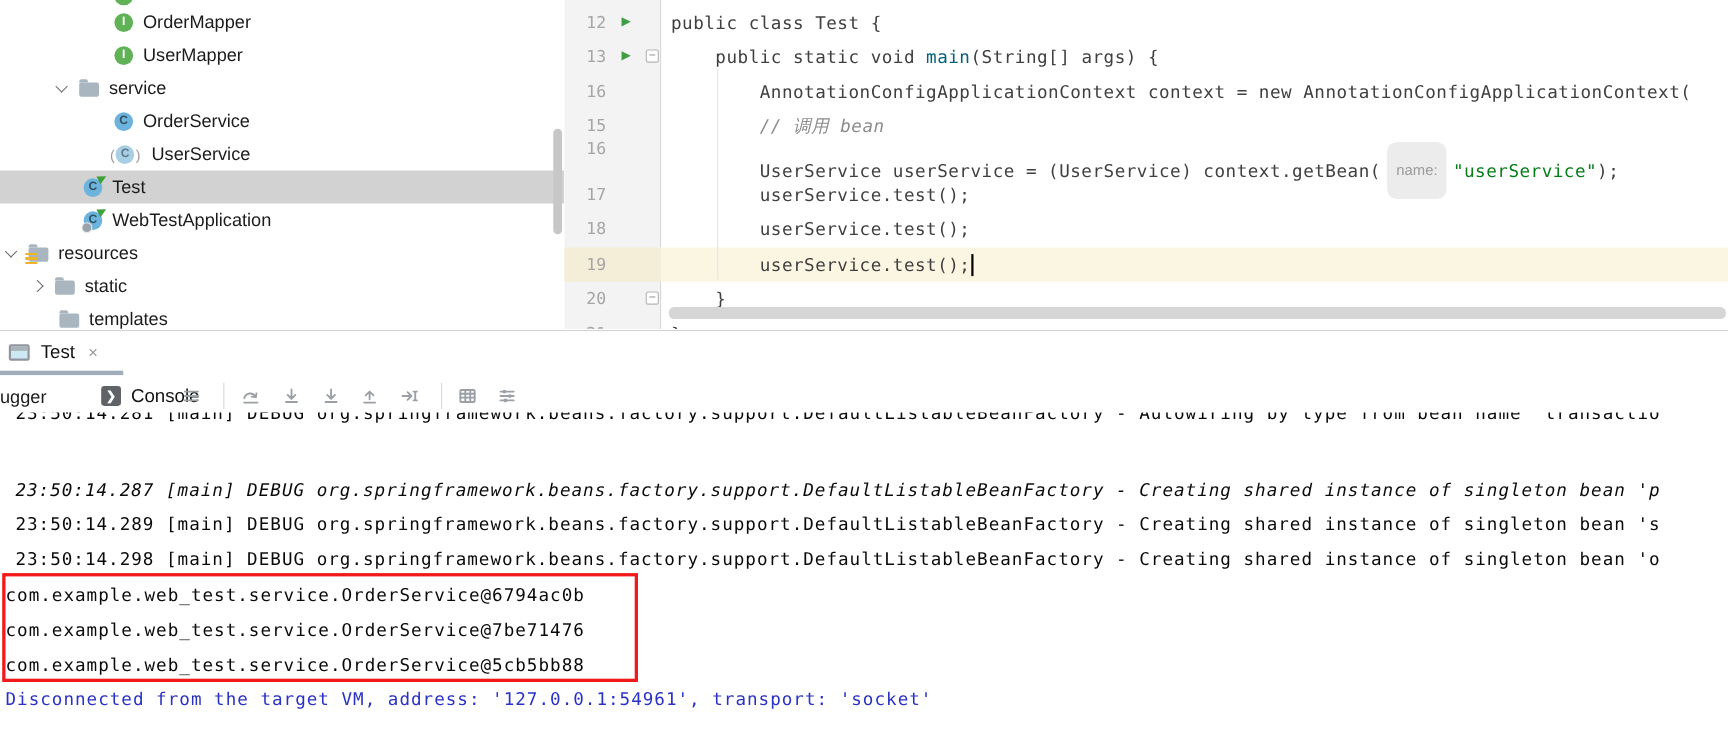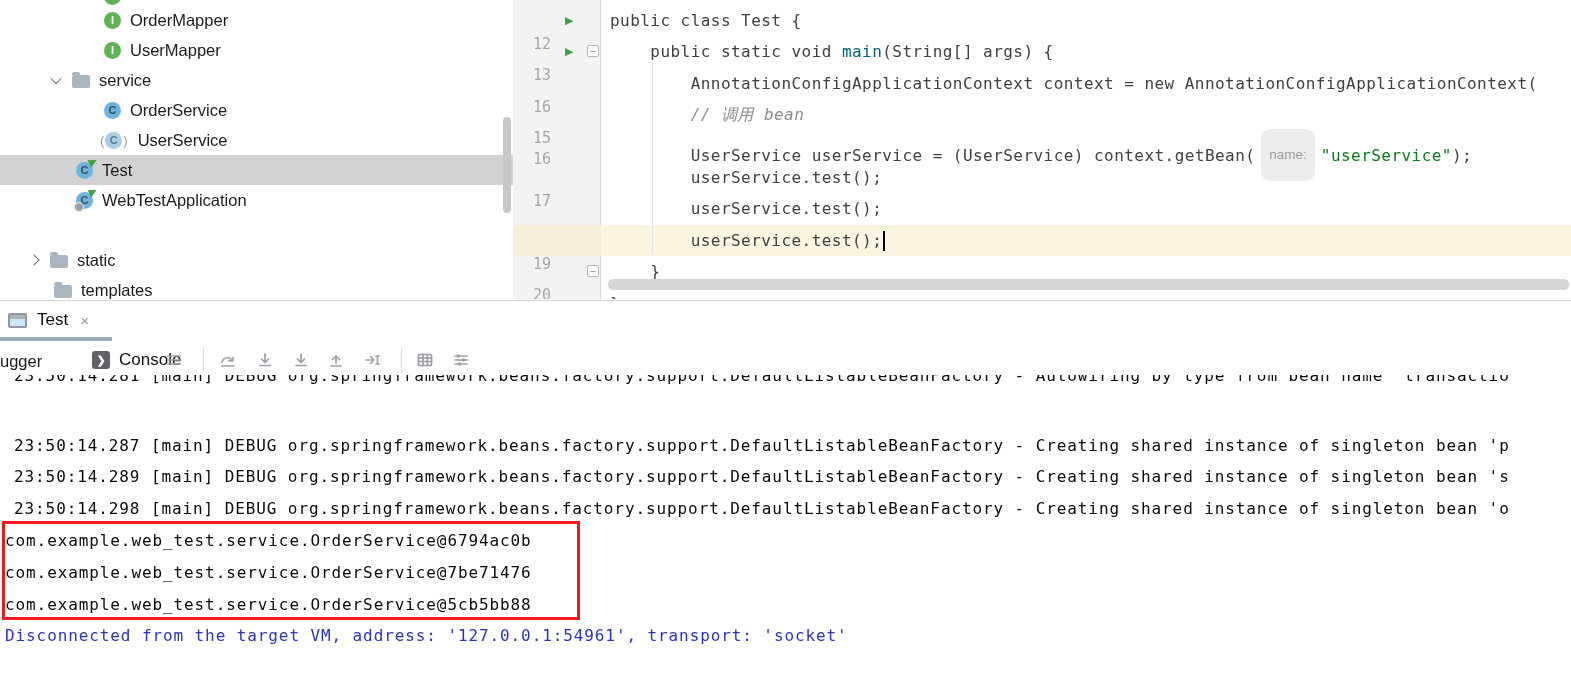--- a/index.html
+++ b/index.html
@@ -27,21 +27,21 @@
   .fres:after{content:"";position:absolute;left:-3px;bottom:-2px;width:11px;height:10px;background:repeating-linear-gradient(#f0b429 0 2px,transparent 2px 4px);}
   .treefrag{position:absolute;left:104px;top:0;width:17px;height:5px;overflow:hidden;}
   .treefrag i{display:block;width:17px;height:17px;border-radius:50%;background:#5fb255;margin-top:-12px;}
   .vscroll{position:absolute;left:503px;top:117px;width:8px;height:96px;background:#c7c7c7;border-radius:4px;z-index:6;}
 
   
   #editor{position:absolute;left:513px;top:0;width:1058px;height:299px;background:#fff;overflow:hidden;}
   #gutterbg{position:absolute;left:0;top:0;bottom:0;width:87px;background:#f3f3f3;border-right:1px solid #d8d8d8;}
   .caretband{position:absolute;left:0;right:0;height:31px;background:#fbf6e2;}
   .caretband-g{position:absolute;left:0;width:88px;height:31px;background:#f4edd7;}
-  .lnum{position:absolute;left:0;width:38px;text-align:right;font-family:"DejaVu Sans Mono",monospace;font-size:15px;color:#a6a6a6;line-height:31px;margin-top:24px;}
+  .lnum{position:absolute;left:0;width:38px;text-align:right;font-family:"DejaVu Sans Mono",monospace;font-size:15px;color:#a6a6a6;line-height:31px;}
   .runarr{position:absolute;left:52px;width:14px;font-size:11px;color:#3f9e44;line-height:31px;cursor:pointer;}
   .foldbox{position:absolute;left:74px;width:12px;height:12px;margin-top:9px;border:1px solid #b5b5b5;background:#fdfdfd;border-radius:2px;color:#8a8a8a;font-size:11px;line-height:10px;text-align:center;box-sizing:border-box;}
   .iguide{position:absolute;left:139px;top:62px;height:192px;width:1px;background:#e4e4e4;}
   .eline{position:absolute;left:97px;white-space:pre;font-family:"DejaVu Sans Mono",monospace;font-size:16px;letter-spacing:.45px;line-height:31px;color:#000;}
   .c-kw{color:#404040;}
   .c-fn{color:#00627a;}
   .c-str{color:#067d17;}
   .c-cm{color:#8c8c8c;font-style:italic;}
   .c-pl{color:#404040;}
   .pill{display:inline-block;background:#ececec;color:#9b9b9b;border-radius:9px;font-family:"Liberation Sans",sans-serif;font-size:13.5px;letter-spacing:0;padding:18px 8px;margin:0 6px 0 6px;line-height:16px;transform:translateY(-2px);}
@@ -118,20 +118,29 @@
       <span class="tico">
         <span class="ci ci-c">C<i class="runov"></i></span>
       </span>
       <span class="tlabel">Test</span>
     </div>
     <div class="trow" style="top: 185px; padding-left: 76px;">
       <span class="tico">
         <span class="ci ci-c">C<i class="runov"></i><i class="badge"></i></span>
       </span>
       <span class="tlabel">WebTestApplication</span>
+    </div>
+    <div class="trow" style="top: 215px; padding-left: 2px;">
+      <span class="chvbox">
+        <i class="chv down"></i>
+      </span>
+      <span class="tico">
+        <span class="fold fres"></span>
+      </span>
+      <span class="tlabel">resources</span>
     </div>
     <div class="trow" style="top: 245px; padding-left: 26px;">
       <span class="chvbox">
         <i class="chv right"></i>
       </span>
       <span class="tico">
         <span class="fold"></span>
       </span>
       <span class="tlabel">static</span>
     </div>
@@ -223,21 +232,21 @@
   <span class="tbico" style="left:452px"><svg width="18" height="18">
         <path d="M3 5h12M3 9h12M3 13h12"></path>
         <circle cx="6.5" cy="5" r="1.7" fill="#9aa0a6" stroke="none"></circle>
         <circle cx="11.5" cy="9" r="1.7" fill="#9aa0a6" stroke="none"></circle>
         <circle cx="7.5" cy="13" r="1.7" fill="#9aa0a6" stroke="none"></circle>
       </svg></span>
 
   <div id="consolearea">
     <div class="redbox"></div>
   <div class="cline klog cut" style="top: 74px; left: 14px;"><div>23:50:14.281 [main] DEBUG org.springframework.beans.factory.support.DefaultListableBeanFactory - Autowiring by type from bean name 'transactio</div></div>
-      <div class="cline klog" style="top: 135px; left: 14px;">23:50:14.287 [main] DEBUG org.springframework.beans.factory.support.DefaultListableBeanFactory - Creating shared instance of singleton bean 'p</div>
+      <div class="cline klog" style="top: 135px; left: 14px; font-style: italic;">23:50:14.287 [main] DEBUG org.springframework.beans.factory.support.DefaultListableBeanFactory - Creating shared instance of singleton bean 'p</div>
       <div class="cline klog" style="top: 166px; left: 14px;">23:50:14.289 [main] DEBUG org.springframework.beans.factory.support.DefaultListableBeanFactory - Creating shared instance of singleton bean 's</div>
       <div class="cline klog" style="top: 198px; left: 14px;">23:50:14.298 [main] DEBUG org.springframework.beans.factory.support.DefaultListableBeanFactory - Creating shared instance of singleton bean 'o</div>
       <div class="cline kout" style="top: 230px; left: 5px;">com.example.web_test.service.OrderService@6794ac0b</div>
       <div class="cline kout" style="top: 262px; left: 5px;">com.example.web_test.service.OrderService@7be71476</div>
       <div class="cline kout" style="top: 294px; left: 5px;">com.example.web_test.service.OrderService@5cb5bb88</div>
       <div class="cline ksys" style="top: 325px; left: 5px;">Disconnected from the target VM, address: '127.0.0.1:54961', transport: 'socket'</div>
     </div>
 </div>
 
 </body></html>

